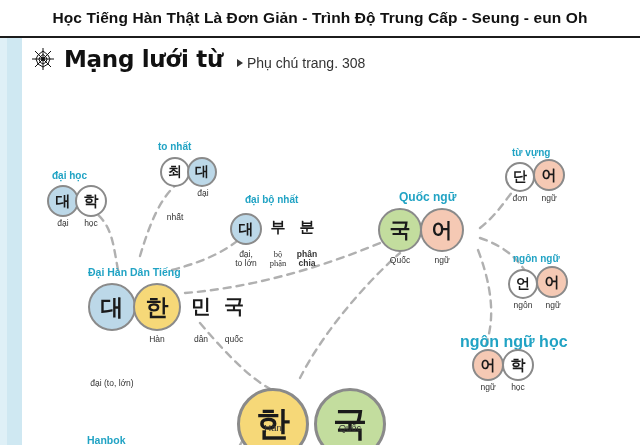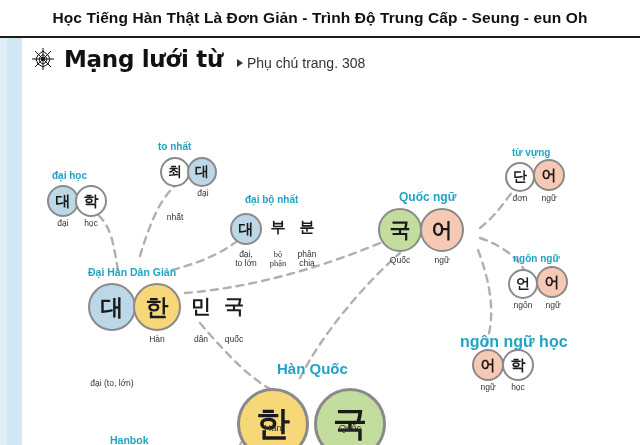--- a/index.html
+++ b/index.html
@@ -191,21 +191,21 @@
   <div class="lbl" style="left:186px; top:151px; width:34px;">đại</div>
 
   <div class="lbl-blue" style="left:245px; top:156px; font-size:10px;">đại bộ nhất</div>
   <div class="node" style="left:230px; top:175px; width:32px; height:32px; background:#bcd8e8; border:2.2px solid #8a8a8a; font-size:15px;">대</div>
   <div class="plain-han" style="left:266px; top:180px; width:24px; font-size:15px;">부</div>
   <div class="plain-han" style="left:295px; top:180px; width:24px; font-size:15px;">분</div>
   <div class="lbl" style="left:228px; top:212px; width:36px;">đại,
 to lớn</div>
   <div class="lbl" style="left:264px; top:212px; width:28px;font-family:Liberation Serif, serif;">bộ
 phận</div>
-  <div class="lbl" style="left:293px; top:212px; width:28px;">phân
+  <div class="lbl" style="left:293px; top:212px; width:28px;font-weight:bold;">phân
 chia</div>
 
   <div class="lbl-blue" style="left:399px; top:152px; font-size:12px;">Quốc ngữ</div>
   <div class="node" style="left:378px; top:170px; width:44px; height:44px; background:#c3dd9e; border:2.4px solid #8a8a8a; font-size:21px;">국</div>
   <div class="node" style="left:420px; top:170px; width:44px; height:44px; background:#f5c9b4; border:2.4px solid #8a8a8a; font-size:21px;">어</div>
   <div class="lbl" style="left:378px; top:218px; width:44px;">Quốc</div>
   <div class="lbl" style="left:420px; top:218px; width:44px;">ngữ</div>
 
   <div class="lbl-blue" style="left:512px; top:109px; font-size:10px;">từ vựng</div>
   <div class="node" style="left:505px; top:124px; width:30px; height:30px; background:#ffffff; border:2.2px solid #8a8a8a; font-size:14px;">단</div>
@@ -218,31 +218,30 @@
   <div class="node" style="left:536px; top:228px; width:32px; height:32px; background:#f5c9b4; border:2.2px solid #8a8a8a; font-size:15px;">어</div>
   <div class="lbl" style="left:505px; top:263px; width:36px;text-align:center;">ngôn</div>
   <div class="lbl" style="left:537px; top:263px; width:32px;">ngữ</div>
 
   <div class="lbl-blue" style="left:460px; top:295px; font-size:16px;">ngôn ngữ học</div>
   <div class="node" style="left:472px; top:311px; width:32px; height:32px; background:#f5c9b4; border:2.2px solid #8a8a8a; font-size:15px;">어</div>
   <div class="node" style="left:502px; top:311px; width:32px; height:32px; background:#ffffff; border:2.2px solid #8a8a8a; font-size:15px;">학</div>
   <div class="lbl" style="left:472px; top:345px; width:32px;">ngữ</div>
   <div class="lbl" style="left:502px; top:345px; width:32px;">học</div>
 
-  <div class="lbl-blue" style="left:88px; top:228px; font-size:10.5px;">Đại Hàn Dân Giản</div>
+  <div class="lbl-blue" style="left:88px; top:228px; font-size:10.5px;">Đại Hàn Dân Tiếng</div>
   <div class="node" style="left:88px; top:245px; width:48px; height:48px; background:#bcd8e8; border:2.4px solid #8a8a8a; font-size:23px;">대</div>
   <div class="node" style="left:133px; top:245px; width:48px; height:48px; background:#f6d878; border:2.4px solid #8a8a8a; font-size:23px;">한</div>
   <div class="plain-han" style="left:187px; top:255px; width:28px; font-size:20px;">민</div>
   <div class="plain-han" style="left:220px; top:255px; width:28px; font-size:20px;">국</div>
   <div class="lbl" style="left:76px; top:297px; width:72px;margin-top:44px;">đại (to, lớn)</div>
   <div class="lbl" style="left:138px; top:297px; width:38px;">Hàn</div>
   <div class="lbl" style="left:186px; top:297px; width:30px;">dân</div>
   <div class="lbl" style="left:216px; top:297px; width:36px;">quốc</div>
 
-  <div class="lbl-blue" style="left:277px; top:322px; font-size:15px;">Hàn Quốc</div>
   <div class="node" style="left:237px; top:350px; width:72px; height:72px; background:#f6d878; border:3px solid #8a8a8a; font-size:34px;">한</div>
   <div class="node" style="left:314px; top:350px; width:72px; height:72px; background:#c3dd9e; border:3px solid #8a8a8a; font-size:34px;">국</div>
   <div class="lbl" style="left:237px; top:385px; width:72px; font-size:9.5px;">Hàn</div>
   <div class="lbl" style="left:314px; top:385px; width:72px; font-size:9.5px;">Quốc</div>
 
-  <div class="lbl-blue" style="left:87px; top:396px; font-size:10.5px;margin-left:23px;">Hanbok</div>
+  <div class="lbl-blue" style="left:87px; top:396px; font-size:10.5px;">Hanbok</div>
 
 </div>
 
 </body></html>

